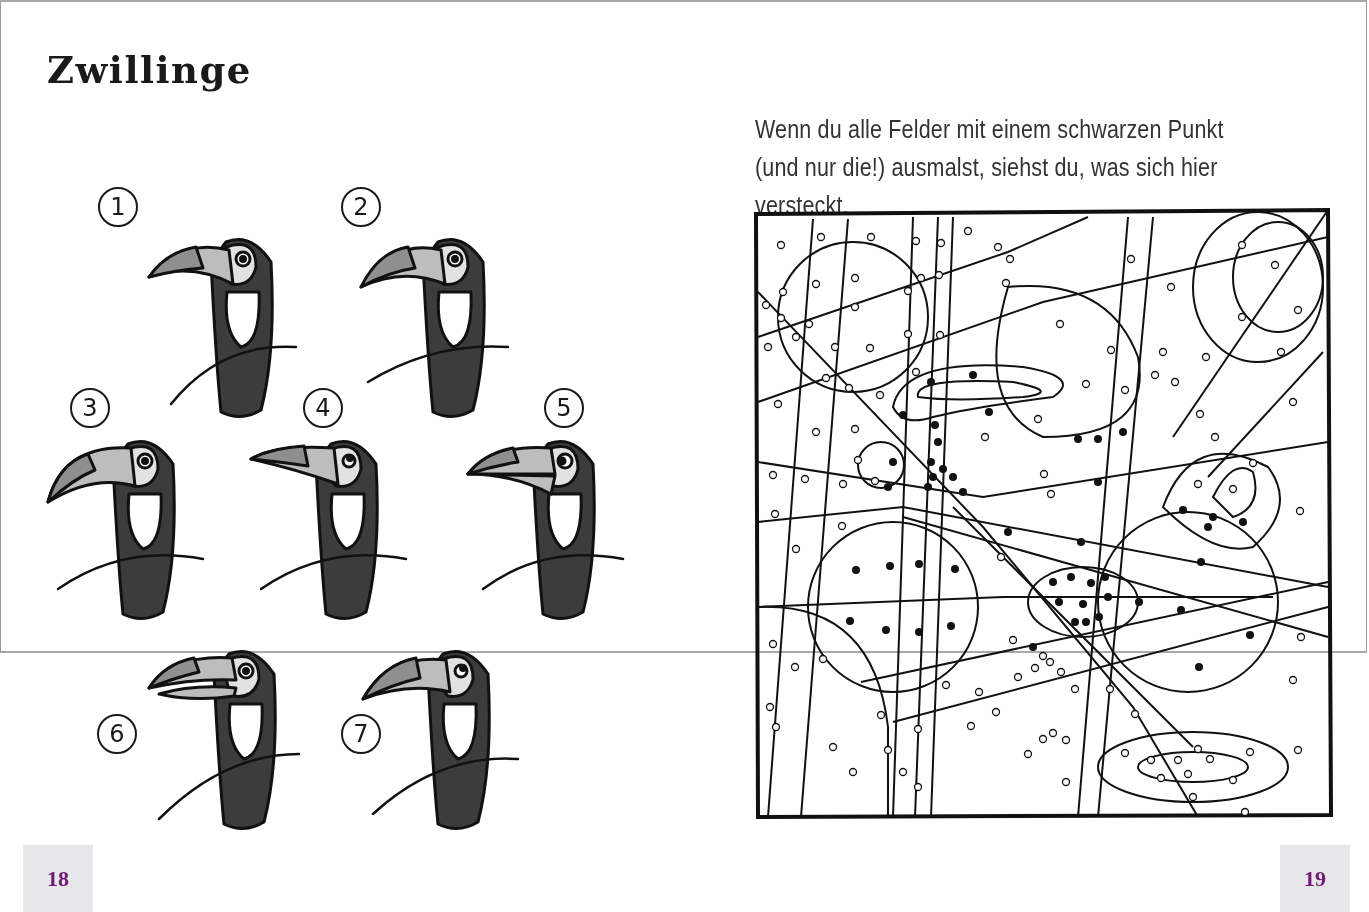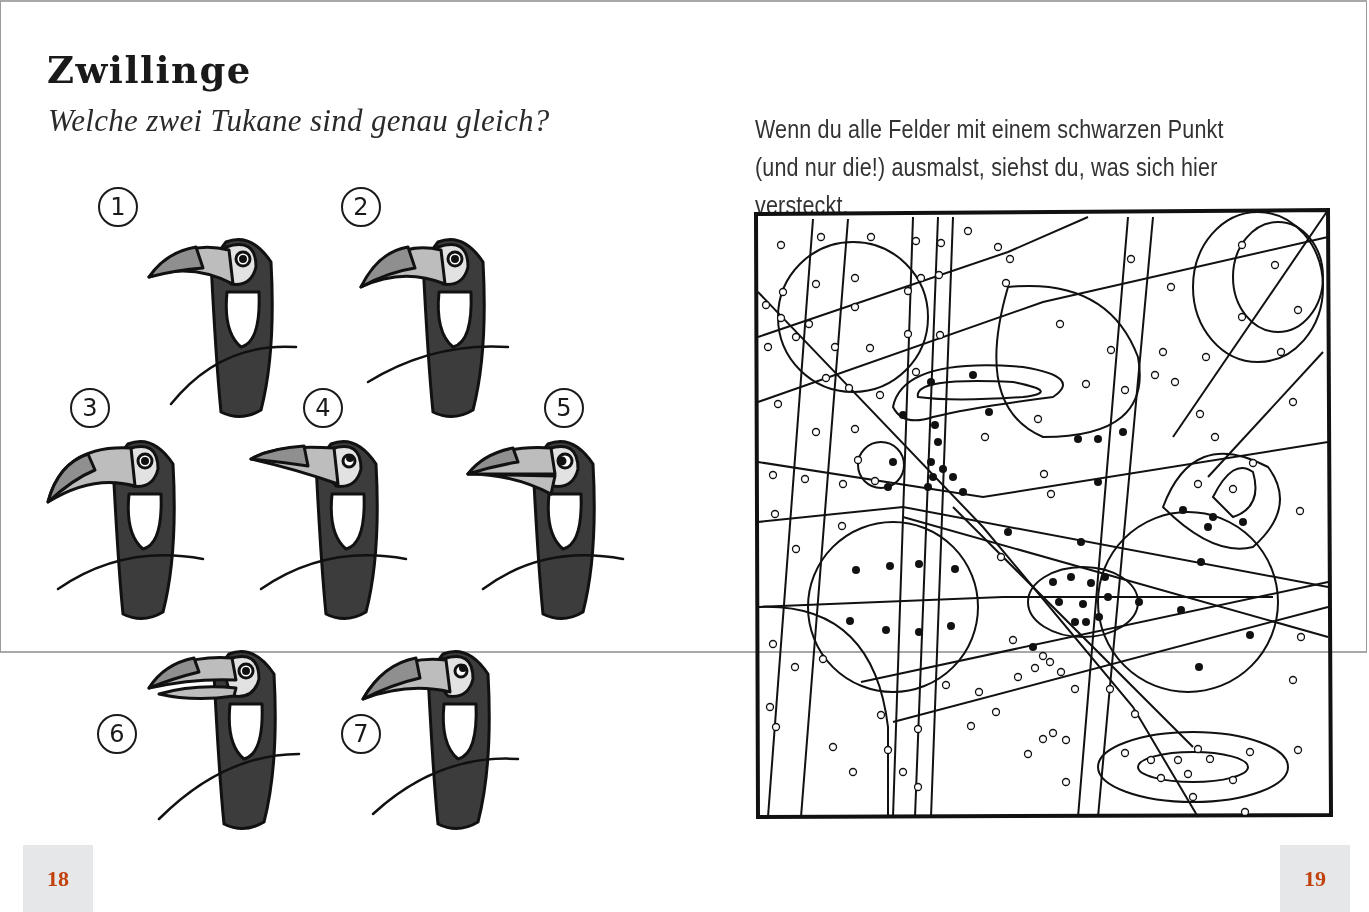--- a/index.html
+++ b/index.html
@@ -2,34 +2,33 @@
 <html><head>
 <meta charset="utf-8">
 <style>
   html, body { margin: 0; padding: 0; background: #ffffff; }
   body { width: 1369px; height: 912px; position: relative; overflow: hidden; font-family: "DejaVu Serif", serif; }
   .spread { position: absolute; left: 0; top: 0; width: 1367px; height: 653px; border: 1px solid #9a9a9a; border-top: 2px solid #a8a8a8; border-bottom: 2px solid #a8a8a8; box-sizing: border-box; background: #fff; }
   .title-left { position: absolute; left: 46px; top: 46px; font-family: "DejaVu Serif", serif; font-weight: 900; font-size: 37px; color: #1a1a1a; letter-spacing: 1.5px; margin: 0; }
   .subtitle-left { position: absolute; left: 47px; top: 101px; font-family: "Liberation Serif", serif; font-size: 31px; color: #2a2a2a; margin: 0; font-style: italic; letter-spacing: 0.3px; }
   .title-right { position: absolute; left: 754px; top: 50px; font-family: "DejaVu Serif", serif; font-weight: bold; font-size: 30px; color: #ffffff; letter-spacing: 0.5px; margin: 0; -webkit-text-stroke: 1.2px #222; text-shadow: 2px 2px 0 #444; }
   .instr-right { position: absolute; left: 754px; top: 108px; width: 580px; font-family: "Liberation Sans Narrow", "Liberation Sans", sans-serif; font-size: 25px; line-height: 38px; color: #333; letter-spacing: 0.2px; transform: scaleX(0.86); transform-origin: left top; margin: 0; }
-  .page-num { position: absolute; top: 843px; width: 70px; height: 67px; background: #e6e7e9; display: flex; align-items: center; justify-content: center; font-family: "Liberation Serif", serif; font-weight: bold; font-size: 22px; color: #c2410c; }
+  .page-num { position: absolute; top: 843px; width: 70px; height: 67px; background: #e6e7e9; display: flex; align-items: center; justify-content: center; font-family: "Liberation Serif", serif; font-weight: bold; font-size: 22px; color: #701a75; }
   .page-num.left { left: 22px; }
   .page-num.right { left: 1279px; }
   .toucan { position: absolute; }
   .num-badge { position: absolute; width: 40px; height: 40px; border: 2px solid #1a1a1a; border-radius: 50%; box-sizing: border-box; display: flex; align-items: center; justify-content: center; font-family: "DejaVu Sans", sans-serif; font-size: 24px; color: #1a1a1a; background: #fff; }
   .puzzle { position: absolute; left: 752px; top: 205px; }
 </style>
 </head>
 <body>
 
 <div class="spread">
 
   <h1 class="title-left">Zwillinge</h1>
-  <p class="subtitle-left">Welche zwei Tukane sind genau gleich?</p>
 
   <div class="num-badge" style="left:97px;top:185px;">1</div>
   <div class="num-badge" style="left:340px;top:185px;">2</div>
   <div class="num-badge" style="left:69px;top:386px;">3</div>
   <div class="num-badge" style="left:302px;top:386px;">4</div>
   <div class="num-badge" style="left:543px;top:386px;">5</div>
   <div class="num-badge" style="left:96px;top:712px;">6</div>
   <div class="num-badge" style="left:340px;top:712px;">7</div>
 
   <svg class="toucan" style="left:140px;top:230px;" width="170" height="190" viewBox="0 0 170 190">

